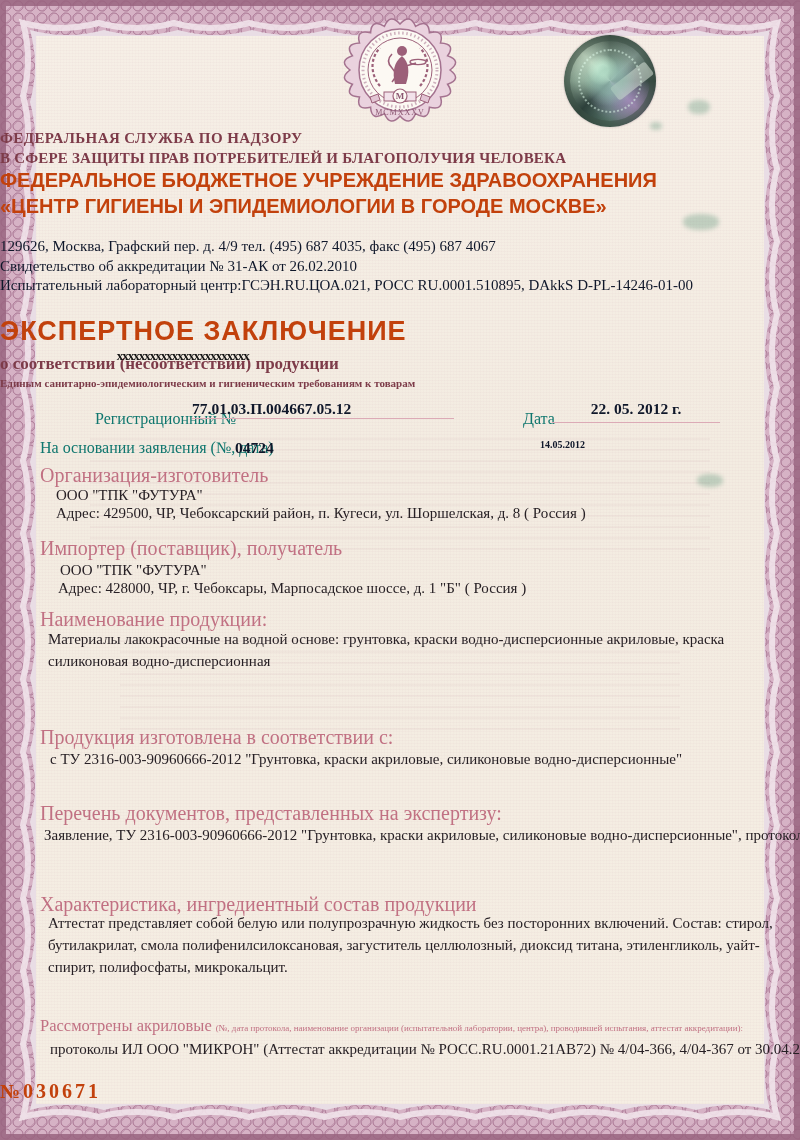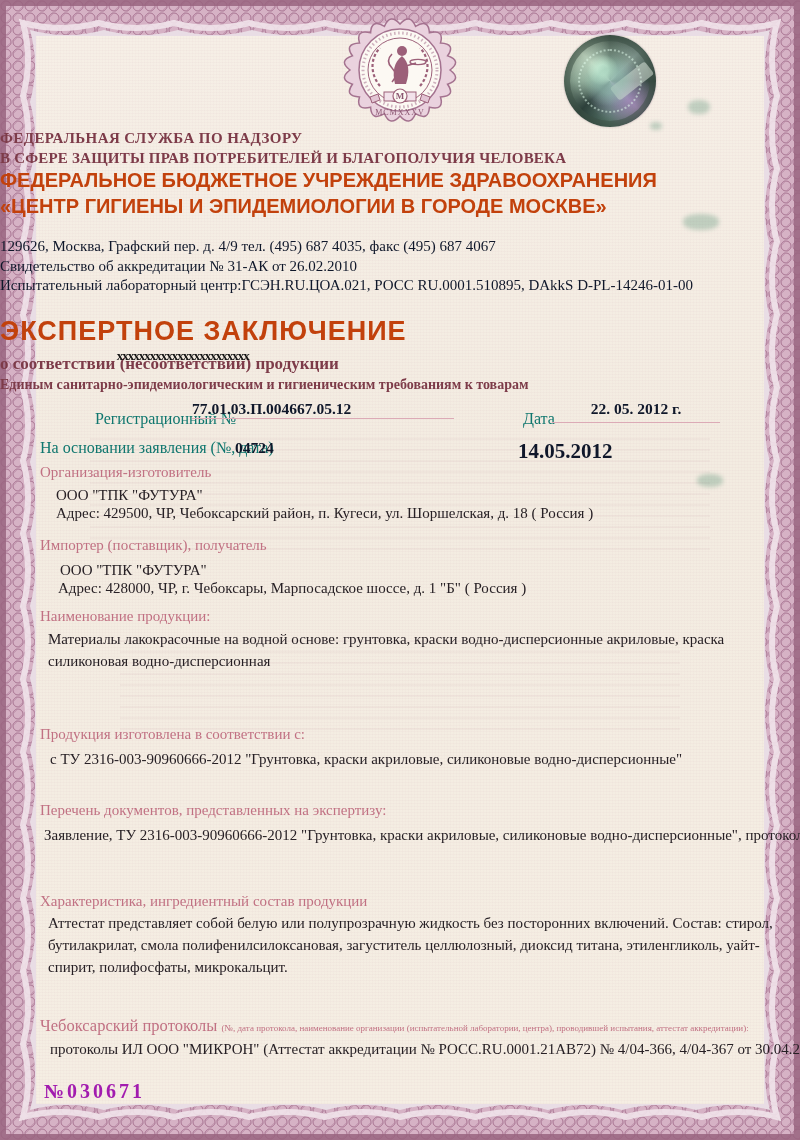--- a/index.html
+++ b/index.html
@@ -22,33 +22,33 @@
   .bold{font-weight:bold;}
   .hdr1{top:130px;font-size:15px;letter-spacing:.4px;}
   .hdr2{top:150px;font-size:15px;letter-spacing:.2px;}
   .hdr3{top:169px;font-size:20px;letter-spacing:0;}
   .hdr4{top:195px;font-size:20px;}
   .addr1{top:238px;font-size:15px;}
   .addr2{top:258px;font-size:15px;}
   .addr3{top:277px;font-size:15px;}
   .title-main{top:316px;font-size:27px;letter-spacing:1px;}
   .title-sub{top:354px;font-size:17px;}
-  .title-sub2{top:377px;font-size:14px;}
+  .title-sub2{top:377px;font-size:11px;}
   .struck{position:relative;display:inline-block;}
   .struck .xrow{position:absolute;left:-3px;top:-6px;width:106%;color:#141414;
       font-size:13px;font-weight:bold;letter-spacing:-1px;white-space:nowrap;}
   .fldlbl{font-size:16px;color:#0f766e;}
   .regval{top:400px;left:192px;width:262px;text-align:left;font-size:15.5px;
       border-bottom:1.5px solid #dcaab6;}
   .dateval{top:400px;left:552px;width:168px;text-align:center;font-size:15.5px;
       padding-bottom:4px;border-bottom:1.5px solid #dcaab6;}
-  .seclbl{font-size:15px;color:#c17183;}
+  .seclbl{font-size:20px;color:#c17183;}
   .bodytxt{font-size:15px;color:#272025;line-height:22px;}
   .nowrap{white-space:nowrap;}
-  .serial{top:1080px;font-size:20px;color:#a21caf;letter-spacing:3px;font-weight:bold;padding-left:44px;}
+  .serial{top:1080px;font-size:20px;color:#c2410c;letter-spacing:3px;font-weight:bold;}
   .hologram{position:absolute;left:564px;top:35px;width:92px;height:92px;border-radius:50%;
      background:
       radial-gradient(circle at 42% 38%, rgba(220,255,230,.85) 0 7%, rgba(180,220,200,.35) 20%, transparent 46%),
       radial-gradient(circle at 60% 62%, rgba(160,140,200,.4) 0 14%, transparent 40%),
       conic-gradient(#49594f,#7e938b,#3a4d46,#9b87a8,#5c7a6e,#2f423d,#87a08e,#b9c9b4,#49594f);
      box-shadow:inset 0 0 0 6px rgba(60,80,70,.55), inset 0 0 14px rgba(20,40,30,.6), 0 0 2px rgba(90,60,80,.4);}
   .hologram:after{content:"";position:absolute;inset:14px;border-radius:50%;
      border:2px dotted rgba(230,255,240,.5);
      background:radial-gradient(circle at 50% 50%, rgba(140,190,170,.5) 0 30%, transparent 62%);}
   .hologram:before{content:"";position:absolute;left:46px;top:38px;width:44px;height:16px;
@@ -121,43 +121,43 @@
   <div class="abs ctr maroon title-sub"><span>о соответствии </span><span class="struck"><span>(несоответствии)</span><span class="xrow">хххххххххххххххххххххххх</span></span><span> продукции</span></div>
   <div class="abs ctr maroon title-sub2">Единым санитарно-эпидемиологическим и гигиеническим требованиям к товарам</div>
 
   <div class="abs fldlbl" style="left:95px;top:410px;">Регистрационный №</div>
   <div class="abs ink bold regval">77.01.03.П.004667.05.12</div>
   <div class="abs fldlbl" style="left:523px;top:410px;">Дата</div>
   <div class="abs ink bold dateval">22. 05. 2012 г.</div>
 
   <div class="abs fldlbl" style="left:40px;top:439px;">На основании заявления (№, дата)</div>
   <div class="abs ink bold" style="left:235px;top:439px;font-size:15.5px;">04724</div>
-  <div class="abs ink bold" style="left:518px;top:439px;font-size:21px;">14.05.2012</div>
+  <div class="abs ink bold" style="left:540px;top:439px;font-size:10px;">14.05.2012</div>
 
   <div class="abs seclbl" style="left:40px;top:464px;">Организация-изготовитель</div>
   <div class="abs bodytxt" style="left:56px;top:484px;">ООО "ТПК "ФУТУРА"</div>
-  <div class="abs bodytxt" style="left:56px;top:502px;">Адрес: 429500, ЧР, Чебоксарский район, п. Кугеси, ул. Шоршелская, д. 18 ( Россия )</div>
+  <div class="abs bodytxt" style="left:56px;top:502px;">Адрес: 429500, ЧР, Чебоксарский район, п. Кугеси, ул. Шоршелская, д. 8 ( Россия )</div>
 
   <div class="abs seclbl" style="left:40px;top:537px;">Импортер (поставщик), получатель</div>
   <div class="abs bodytxt" style="left:60px;top:559px;">ООО "ТПК "ФУТУРА"</div>
   <div class="abs bodytxt" style="left:58px;top:577px;">Адрес: 428000, ЧР, г. Чебоксары, Марпосадское шоссе, д. 1 "Б" ( Россия )</div>
 
   <div class="abs seclbl" style="left:40px;top:608px;">Наименование продукции:</div>
   <div class="abs bodytxt" style="left:48px;top:628px;width:722px;">Материалы лакокрасочные на водной основе: грунтовка, краски водно-дисперсионные акриловые, краска силиконовая водно-дисперсионная</div>
 
   <div class="abs seclbl" style="left:40px;top:726px;">Продукция изготовлена в соответствии с:</div>
   <div class="abs bodytxt nowrap" style="left:50px;top:748px;">с ТУ 2316-003-90960666-2012 "Грунтовка, краски акриловые, силиконовые водно-дисперсионные"</div>
 
   <div class="abs seclbl" style="left:40px;top:802px;">Перечень документов, представленных на экспертизу:</div>
   <div class="abs bodytxt nowrap" style="left:44px;top:824px;">Заявление, ТУ 2316-003-90960666-2012 "Грунтовка, краски акриловые, силиконовые водно-дисперсионные", протоколы испытаний.</div>
 
   <div class="abs seclbl" style="left:40px;top:893px;">Характеристика, ингредиентный состав продукции</div>
   <div class="abs bodytxt" style="left:48px;top:912px;width:728px;">Аттестат представляет собой белую или полупрозрачную жидкость без посторонних включений. Состав: стирол, бутилакрилат, смола полифенилсилоксановая, загуститель целлюлозный, диоксид титана, этиленгликоль, уайт-спирит, полифосфаты, микрокальцит.</div>
 
   <div class="abs" style="left:40px;top:1016px;width:750px;">
-    <span class="seclbl" style="font-size:16.5px;">Чебоксарский протоколы</span>
+    <span class="seclbl" style="font-size:16.5px;">Рассмотрены акриловые</span>
     <span class="pinklbl" style="font-size:9px;">(№, дата протокола, наименование организации (испытательной лаборатории, центра), проводившей испытания, аттестат аккредитации):</span>
   </div>
   <div class="abs bodytxt nowrap" style="left:50px;top:1038px;">протоколы ИЛ ООО "МИКРОН" (Аттестат аккредитации № РОСС.RU.0001.21АВ72) № 4/04-366, 4/04-367 от 30.04.2012 г.</div>
 
   <div class="abs ctr serial">№030671</div>
 
 </div>
 
 </body></html>

